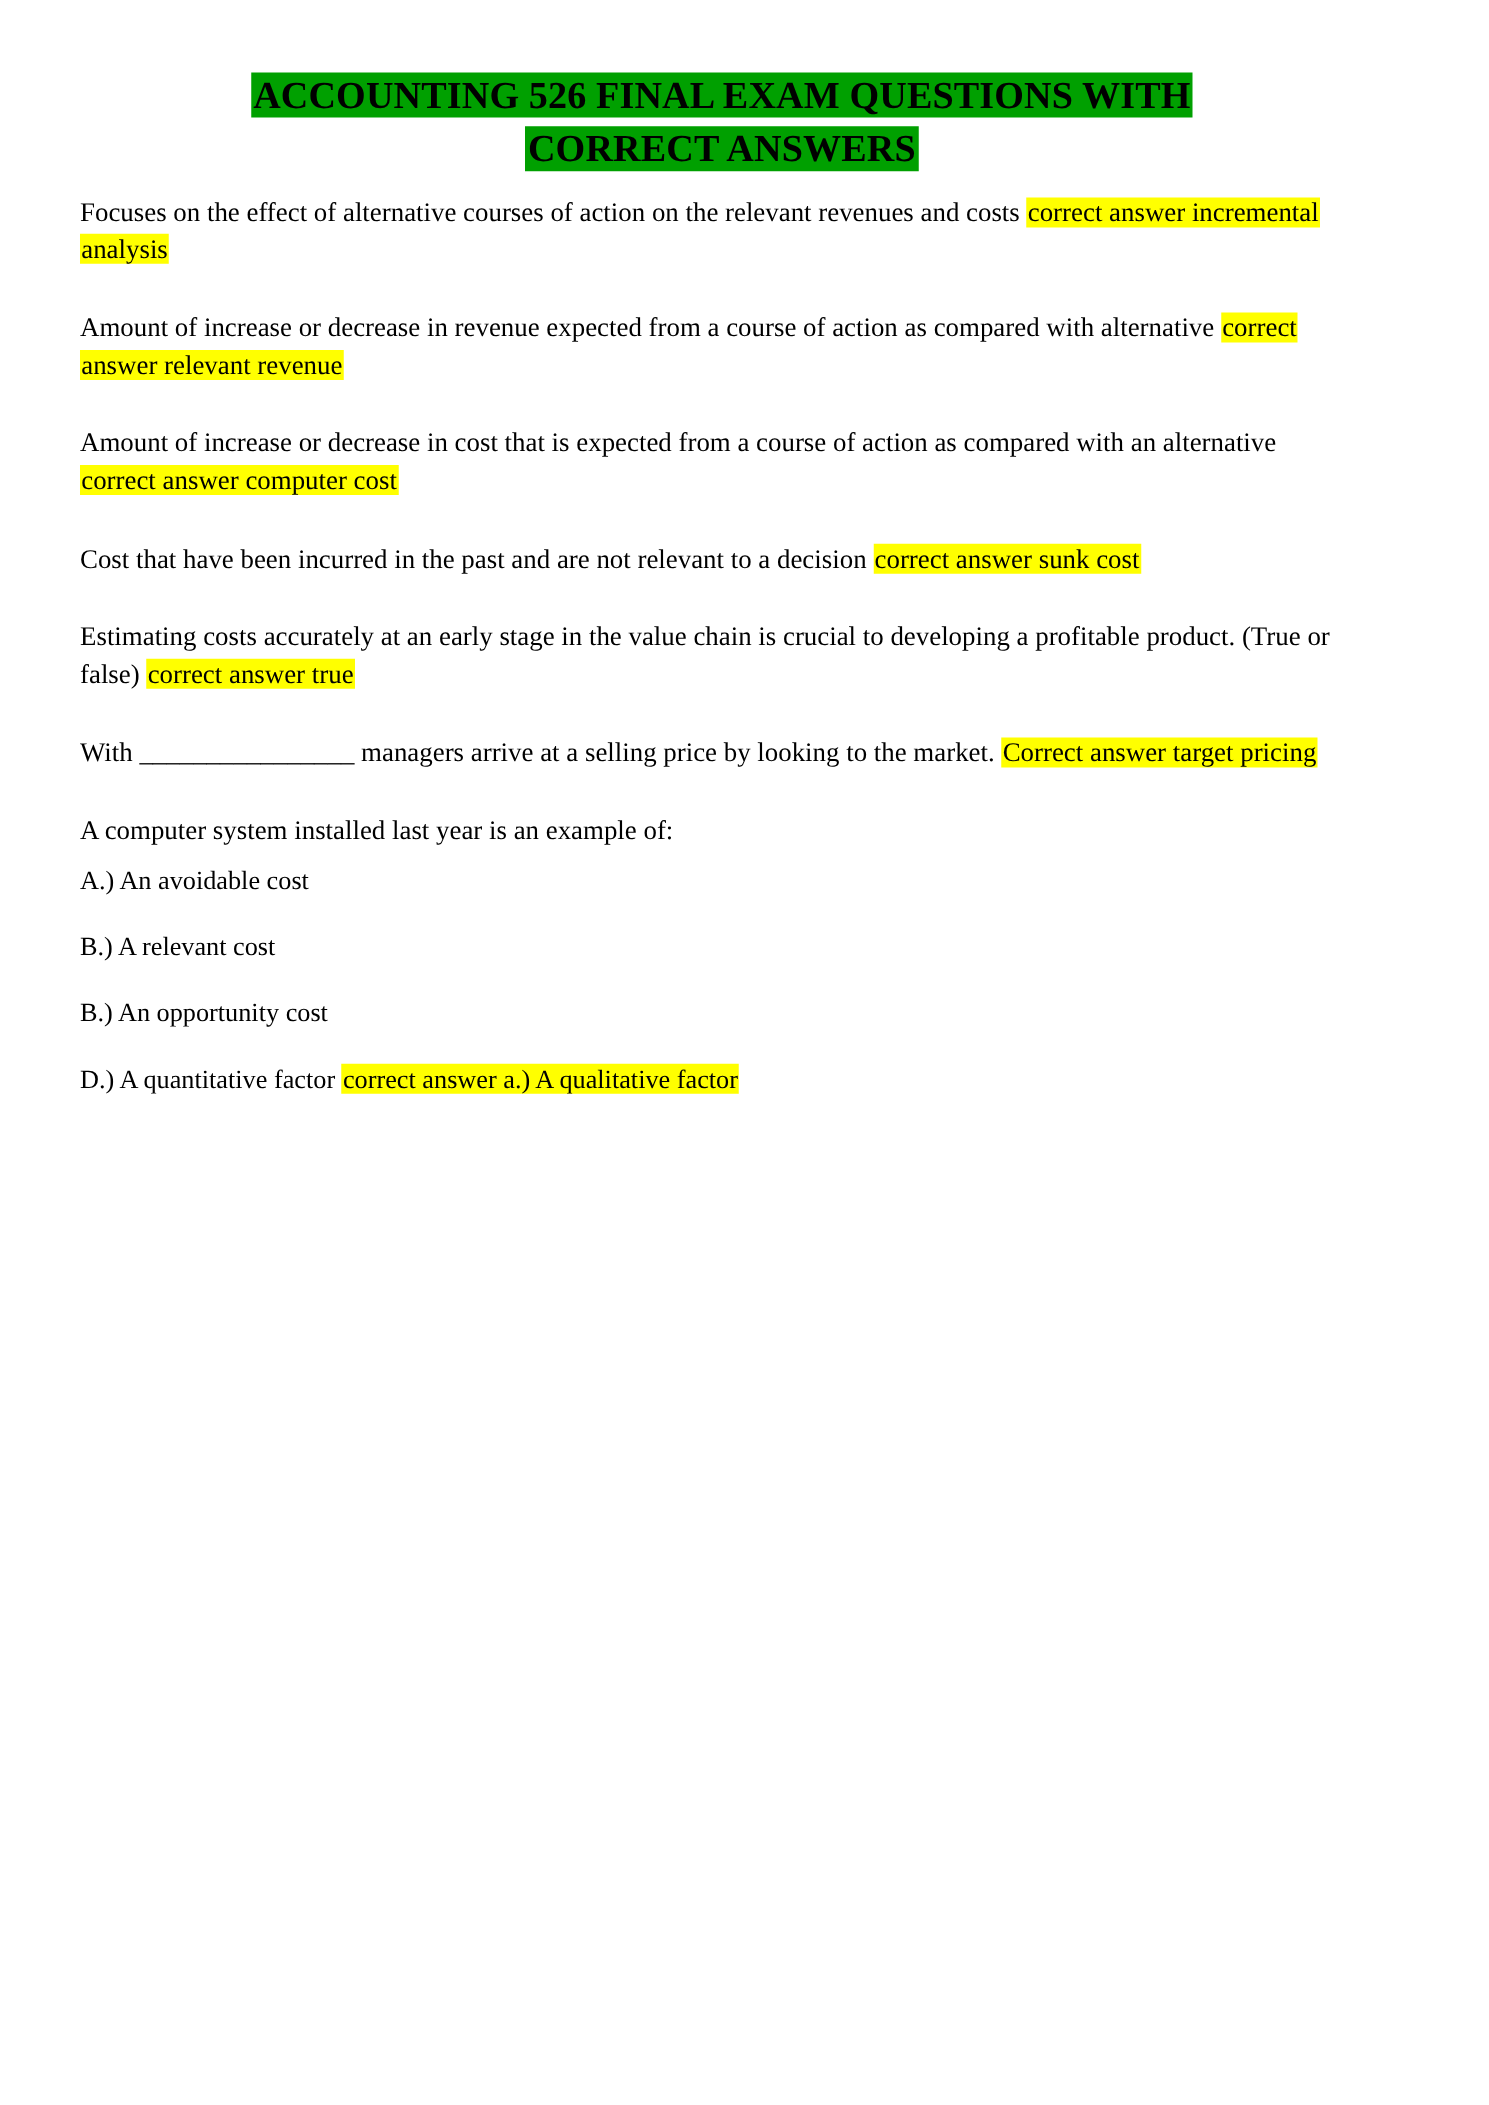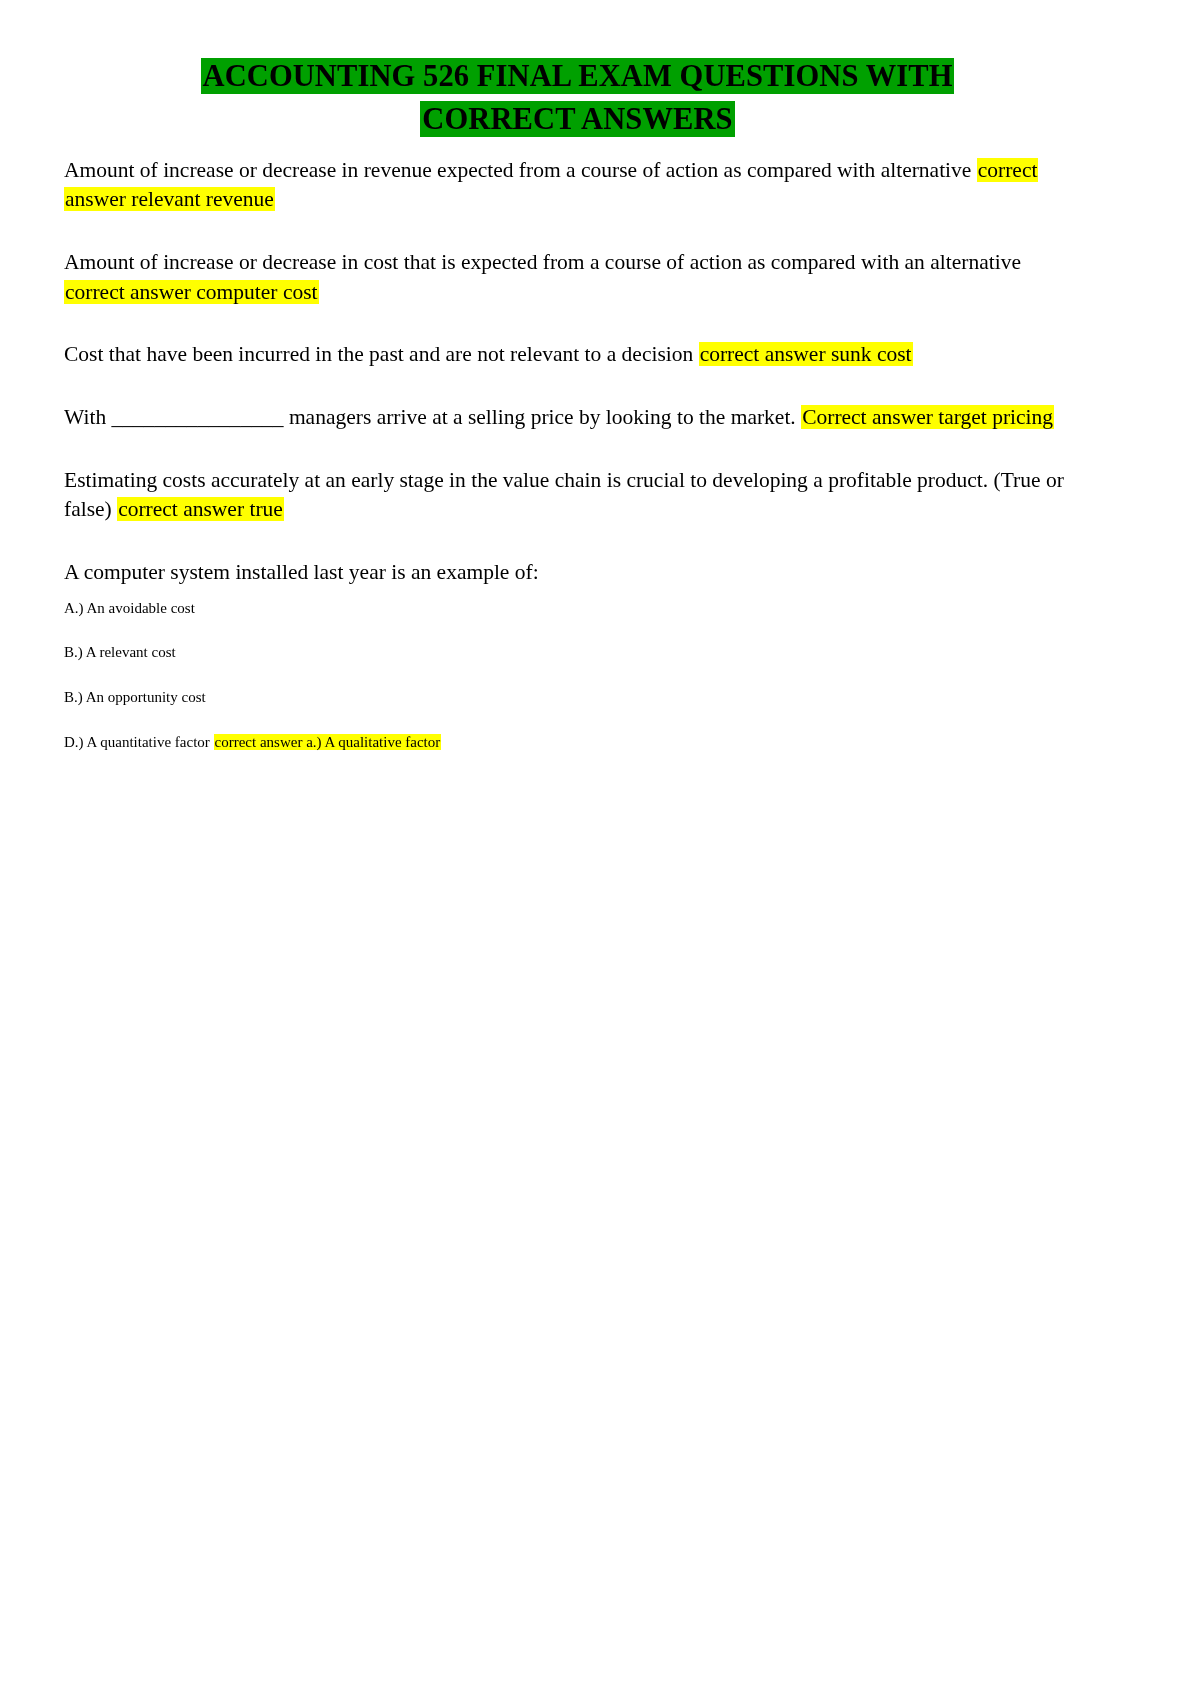--- a/index.html
+++ b/index.html
@@ -40,21 +40,21 @@
     font-size: 21.5px;
     line-height: 1.38;
     margin: 0 0 33px 0;
     max-width: 1000px;
     text-align: left;
   }
   .block.tight {
     margin-bottom: 10px;
   }
   .choice {
-    font-size: 15px;
+    font-size: 21px;
     line-height: 1.38;
     margin: 0 0 24px 0;
     max-width: 1000px;
   }
   .choice.last {
     margin-bottom: 33px;
   }
   .hl {
     background: #ffff00;
     padding: 0 1px;
@@ -68,40 +68,43 @@
 </head>
 <body>
 
 <div class="page">
 
   <h1 class="doc-title">
     <span class="hl-green">ACCOUNTING 526 FINAL EXAM QUESTIONS WITH</span><br>
     <span class="hl-green">CORRECT ANSWERS</span>
   </h1>
 
+  <p class="block">
+    <span>Focuses on the effect of alternative courses of action on the relevant revenues and costs </span><span class="hl">correct answer incremental analysis</span>
+  </p>
 
   <p class="block">
     <span>Amount of increase or decrease in revenue expected from a course of action as compared with alternative </span><span class="hl">correct answer relevant revenue</span>
   </p>
 
   <p class="block">
     <span>Amount of increase or decrease in cost that is expected from a course of action as compared with an alternative </span><span class="hl">correct answer computer cost</span>
   </p>
 
   <p class="block">
     <span>Cost that have been incurred in the past and are not relevant to a decision </span><span class="hl">correct answer sunk cost</span>
   </p>
 
 
   <p class="block">
-    <span>With ________________ managers arrive at a selling price by looking to the market. </span><span class="hl">Correct answer target pricing</span>
+    <span>Estimating costs accurately at an early stage in the value chain is crucial to developing a profitable product. (True or false) </span><span class="hl">correct answer true</span>
   </p>
 
   <p class="block">
-    <span>Estimating costs accurately at an early stage in the value chain is crucial to developing a profitable product. (True or false) </span><span class="hl">correct answer true</span>
+    <span>With ________________ managers arrive at a selling price by looking to the market. </span><span class="hl">Correct answer target pricing</span>
   </p>
 
   <div class="q-group">
     <p class="block tight">A computer system installed last year is an example of:</p>
     <p class="choice">
       <span>A.) </span><span>An avoidable cost</span>
     </p>
     <p class="choice">
       <span>B.) </span><span>A relevant cost</span>
     </p>

